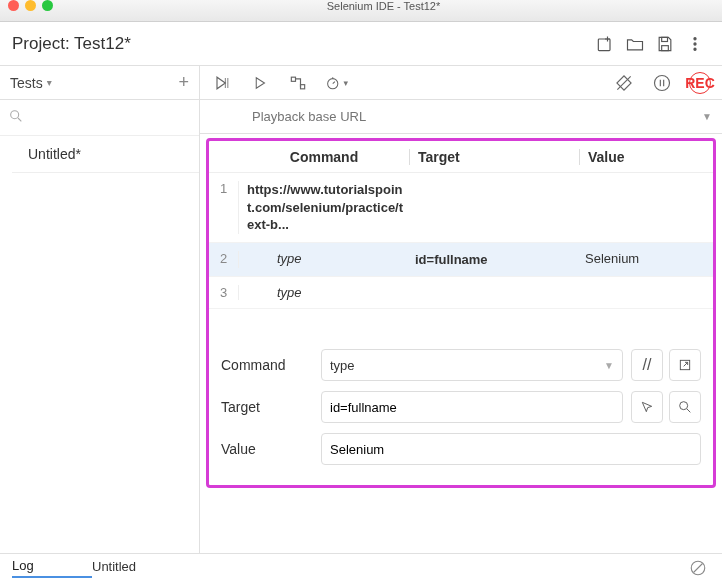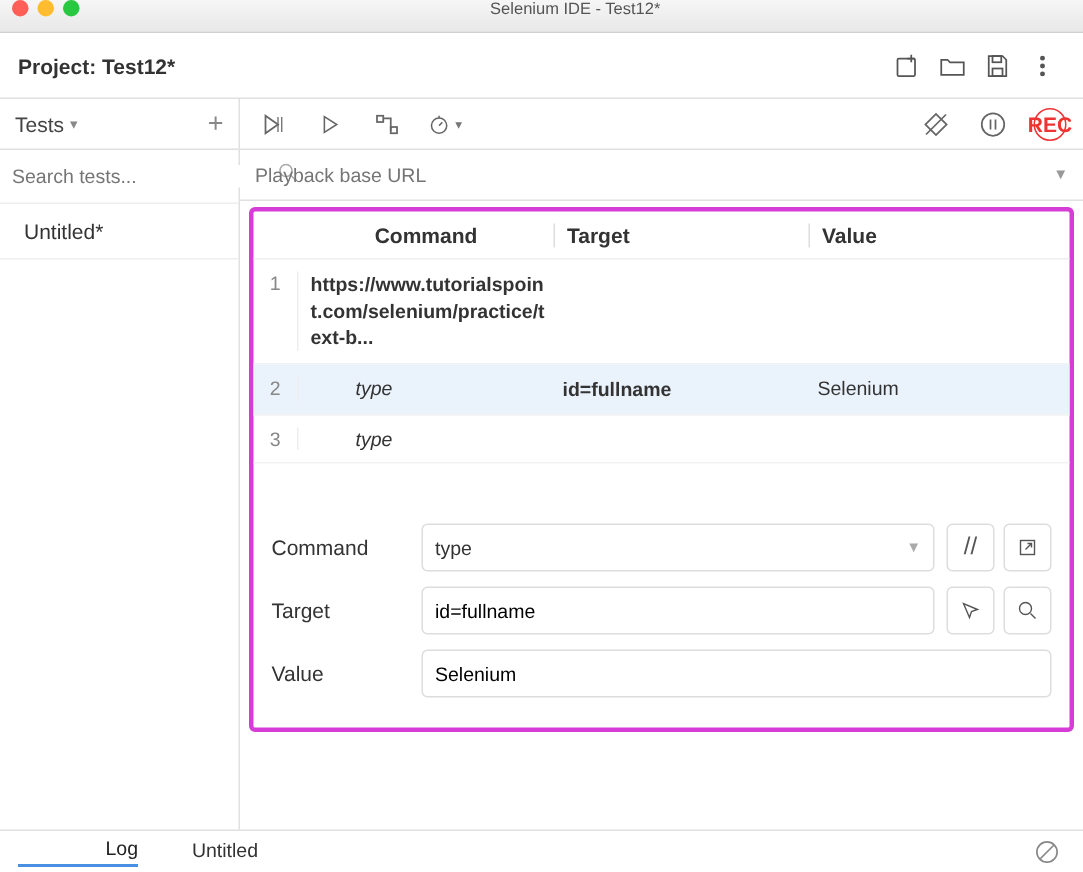--- a/index.html
+++ b/index.html
@@ -5,47 +5,47 @@
 * { box-sizing: border-box; margin: 0; padding: 0; font-family: -apple-system, "Helvetica Neue", Arial, sans-serif; }
 body { width: 722px; height: 581px; background: #fff; color: #333; overflow: hidden; }
 
 .titlebar { height: 22px; background: linear-gradient(#f6f6f6,#e8e8e8); border-bottom: 1px solid #d0d0d0; display: flex; padding: 0 8px; font-size: 11px; }
 .traffic { display: flex; gap: 6px; }
 .dot { width: 11px; height: 11px; border-radius: 50%; }
 .dot.r { background: #ff5f57; } .dot.y { background: #febc2e; } .dot.g { background: #28c840; }
 .titlebar .title { flex: 1; text-align: center; color: #555; font-size: 11px; }
 
 .projectbar { height: 44px; border-bottom: 1px solid #e0e0e0; display: flex; align-items: center; padding: 0 12px; }
-.projectbar .label { font-size: 14px; font-weight: 700; }
+.projectbar .label { font-size: 17px; font-weight: 400; }
 .projectbar .sp { flex: 1; }
 .iconbtn { width: 30px; height: 30px; display: flex; align-items: center; justify-content: center; color: #555; cursor: pointer; }
 .iconbtn svg { stroke: #555; fill: none; stroke-width: 1.4; }
 
 .body { display: flex; height: calc(581px - 22px - 44px - 28px); }
-.sidebar { width: 160px; border-right: 1px solid #e0e0e0; display: flex; flex-direction: column; }
+.sidebar { width: 200px; border-right: 1px solid #e0e0e0; display: flex; flex-direction: column; }
 .side-head { height: 34px; display: flex; align-items: center; padding: 0 10px; border-bottom: 1px solid #e0e0e0; }
 .side-head .lbl { font-size: 14px; color: #444; }
 .side-head .chev { margin-left: 4px; color: #888; font-size: 10px; }
 .side-head .sp { flex: 1; }
 .side-head .plus { font-size: 18px; color: #888; cursor: pointer; }
 .searchwrap { height: 36px; display: flex; align-items: center; padding: 0 8px; border-bottom: 1px solid #eee; }
 .searchwrap input { flex: 1; border: none; outline: none; font-size: 13px; color: #555; }
 .searchwrap .mag { color: #aaa; }
-.testlist { flex: 1; }
+.testlist { flex: 1; padding-left: 12px; }
 .testitem { padding: 10px 16px; font-size: 14px; border-bottom: 1px solid #eee; cursor: pointer; }
 
 .main { flex: 1; display: flex; flex-direction: column; }
 .toolbar { height: 34px; border-bottom: 1px solid #e0e0e0; display: flex; align-items: center; padding: 0 10px; gap: 14px; }
 .toolbar .sp { flex: 1; }
 .toolbar svg { stroke: #666; fill: none; stroke-width: 1.4; }
 .tbtn { width: 24px; height: 24px; display: flex; align-items: center; justify-content: center; cursor: pointer; }
 .rec { width:22px;height:22px;border:1.5px solid #e33;border-radius:50%;display:flex;align-items:center;justify-content:center;color:#e33;font-size:14px;font-weight:bold; }
 
 .urlbar { height: 34px; border-bottom: 1px solid #e0e0e0; display: flex; align-items: center; padding: 0 10px; }
-.urlbar input { flex: 1; border: none; outline: none; font-size: 13px; color: #888; background: transparent; }
+.urlbar input { flex: 1; border: none; outline: none; font-size: 13px; color: #888; background: transparent; margin-left: 42px; }
 .urlbar .dd { color: #999; font-size: 10px; }
 
 .edwrap { padding: 4px 6px 6px 6px; }
 .editor { border: 3px solid #d63cd6; border-radius: 4px; }
 
 .thead { display: flex; height: 32px; align-items: center; font-weight: 600; font-size: 14px; border-bottom: 1px solid #eee; }
 .col-n { width: 30px; }
 .col-c { width: 170px; text-align: center; }
 .col-t { width: 170px; padding-left: 8px; border-left: 1px solid #ddd; }
 .col-v { flex: 1; padding-left: 8px; border-left: 1px solid #ddd; }
@@ -63,21 +63,21 @@
 .frow .flabel { width: 100px; font-size: 14px; }
 .frow .finput { flex: 1; }
 .frow input, .frow .select { width: 100%; height: 32px; border: 1px solid #ddd; border-radius: 4px; padding: 0 8px; font-size: 13px; background: #fff; }
 .select { display: flex; align-items: center; justify-content: space-between; color: #333; }
 .select .dd { color: #aaa; font-size: 10px; }
 .fbtns { display: flex; gap: 6px; margin-left: 8px; }
 .sqbtn { width: 32px; height: 32px; border: 1px solid #ddd; border-radius: 4px; display: flex; align-items: center; justify-content: center; color: #555; cursor: pointer; }
 .sqbtn svg { stroke:#555; fill:none; stroke-width:1.4; }
 
 .footer { height: 28px; border-top: 1px solid #e0e0e0; display: flex; align-items: center; padding: 0 12px; font-size: 13px; }
-.ftab { width: 80px; text-align: right; cursor: pointer; padding-bottom:3px; }
+.ftab { width: 80px; text-align: left; cursor: pointer; padding-bottom:3px; }
 .ftab.active { border-bottom: 2px solid #4a90e2; color: #222; }
 .footer .sp { flex: 1; }
 .footer svg { stroke:#888; fill:none; stroke-width:1.5; }
 </style>
 </head>
 <body>
 
 <div class="titlebar">
   <div class="traffic">
     <div class="dot r"></div>
@@ -119,21 +119,20 @@
 
 <div class="body">
   <div class="sidebar">
     <div class="side-head">
       <span class="lbl">Tests</span>
       <span class="chev">▾</span>
       <div class="sp"></div>
       <span class="plus">+</span>
     </div>
     <div class="searchwrap">
-      <input placeholder="Search tests..." style="">
       <span class="mag">
         <svg width="16" height="16" viewBox="0 0 24 24" stroke="#aaa" fill="none" stroke-width="1.6">
             <circle cx="10" cy="10" r="6"></circle>
             <path d="M15 15l5 5"></path>
           </svg>
       </span>
     </div>
     <div class="testlist">
       <div class="testitem">Untitled*</div>
     </div>

